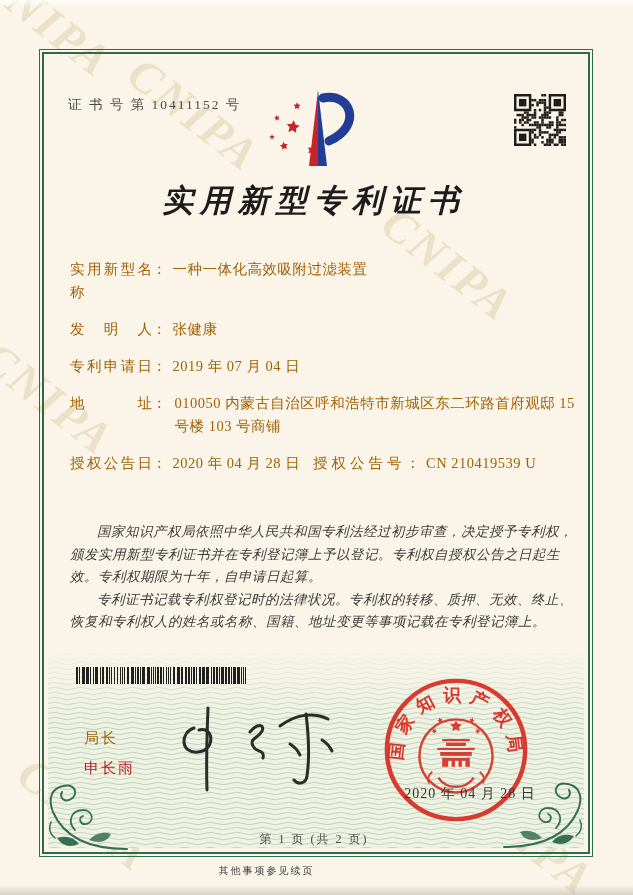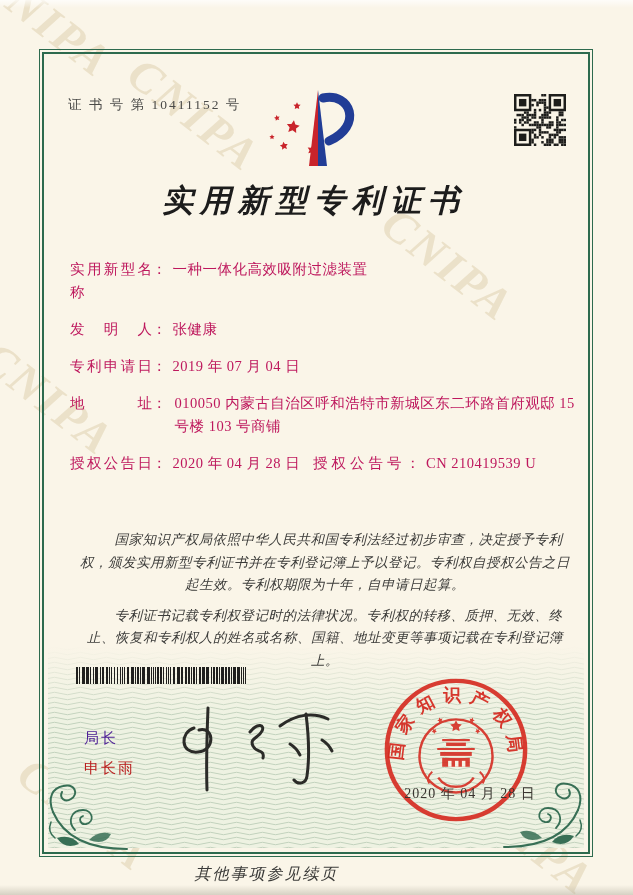--- a/index.html
+++ b/index.html
@@ -20,46 +20,46 @@
   .guilloche{position:absolute;left:4px;right:4px;bottom:4px;height:202px;}
 
   
   .cert-no{position:absolute;left:68px;top:96px;font-size:13.5px;letter-spacing:2px;color:#4a4a48;z-index:2;}
   .logo{position:absolute;left:263px;top:86px;z-index:2;}
   .qr{position:absolute;left:514px;top:94px;z-index:2;}
   .title{position:absolute;left:42px;top:180px;width:544px;text-align:center;
     font-size:31px;font-weight:700;letter-spacing:7px;color:#1c1c1c;z-index:2;font-style:italic;}
 
   
-  .fields{position:absolute;left:70px;top:258px;width:512px;font-size:14.5px;color:#be185d;z-index:2;}
+  .fields{position:absolute;left:70px;top:258px;width:512px;font-size:14.5px;color:#a16207;z-index:2;}
   .frow{position:relative;margin-bottom:14px;line-height:23px;}
   .flabel{display:inline-block;width:82px;text-align:justify;text-align-last:justify;vertical-align:top;}
   .fcolon{vertical-align:top;}
   .fvalue{display:inline-block;margin-left:6px;vertical-align:top;letter-spacing:.5px;}
   .row-address .fvalue{width:406px;word-break:break-all;margin-left:8px;}
   .grant2{position:absolute;left:243px;top:0;white-space:nowrap;}
   .grant2 .g2label{letter-spacing:4px;}
 
   
   .body-text{position:absolute;left:70px;top:521px;width:510px;z-index:2;
     font-size:13.5px;line-height:22.5px;color:#3b3b39;font-style:italic;}
-  .body-text p{margin:8px;text-indent:2em;letter-spacing:.5px;text-align:center;}
+  .body-text p{margin:0;text-indent:2em;letter-spacing:.5px;}
 
   
   .barcode{position:absolute;left:76px;top:667px;z-index:2;}
-  .sign-title{position:absolute;left:84px;top:729px;font-size:15px;letter-spacing:2px;color:#4c1d95;z-index:3;}
+  .sign-title{position:absolute;left:84px;top:729px;font-size:15px;letter-spacing:2px;color:#a16207;z-index:3;}
   .sign-name{position:absolute;left:84px;top:759px;font-size:15px;letter-spacing:2px;color:#b91c1c;z-index:3;}
   .signature{position:absolute;left:168px;top:700px;z-index:4;}
   .seal{position:absolute;left:377px;top:668px;z-index:5;}
   .seal-date{position:absolute;left:385px;top:785px;width:170px;text-align:center;
     font-size:14px;letter-spacing:1px;color:#3a3530;z-index:6;}
   .page-info{position:absolute;left:42px;top:831px;width:544px;text-align:center;
     font-size:12px;letter-spacing:2px;color:#4a4a48;z-index:2;}
   .cont-note{position:absolute;left:0;top:864px;width:533px;text-align:center;
-    font-size:16px;font-style:italic;letter-spacing:2px;color:#3b3b39;z-index:2;}
+    font-size:10px;letter-spacing:2px;color:#3b3b39;z-index:2;}
 
   .ornament{position:absolute;z-index:1;}
   .ornament.right{transform:scaleX(-1);}
 </style>
 </head>
 <body>
 
 <div class="page">
 
   <span class="wm" style="left:-30px;top:-6px;">CNIPA</span>
@@ -410,15 +410,16 @@
       <rect x="72" y="93" width="3.5" height="6" fill="#faf5e8" stroke="none"></rect>
       <rect x="79" y="93" width="3.5" height="6" fill="#faf5e8" stroke="none"></rect>
       <rect x="86" y="93" width="3.5" height="6" fill="#faf5e8" stroke="none"></rect>
       <path d="M62 110 a 22 22 0 0 0 36 0" stroke-width="2.5" fill="none"></path>
       <path d="M56 104 q -7 6 -3 12" stroke-width="2" fill="none"></path>
       <path d="M104 104 q 7 6 3 12" stroke-width="2" fill="none"></path>
     </g>
   </svg>
   <div class="seal-date">2020 年 04 月 28 日</div>
 
+  <div class="page-info">第 1 页 (共 2 页)</div>
   <div class="cont-note">其他事项参见续页</div>
 
 </div>
 
 </body></html>

